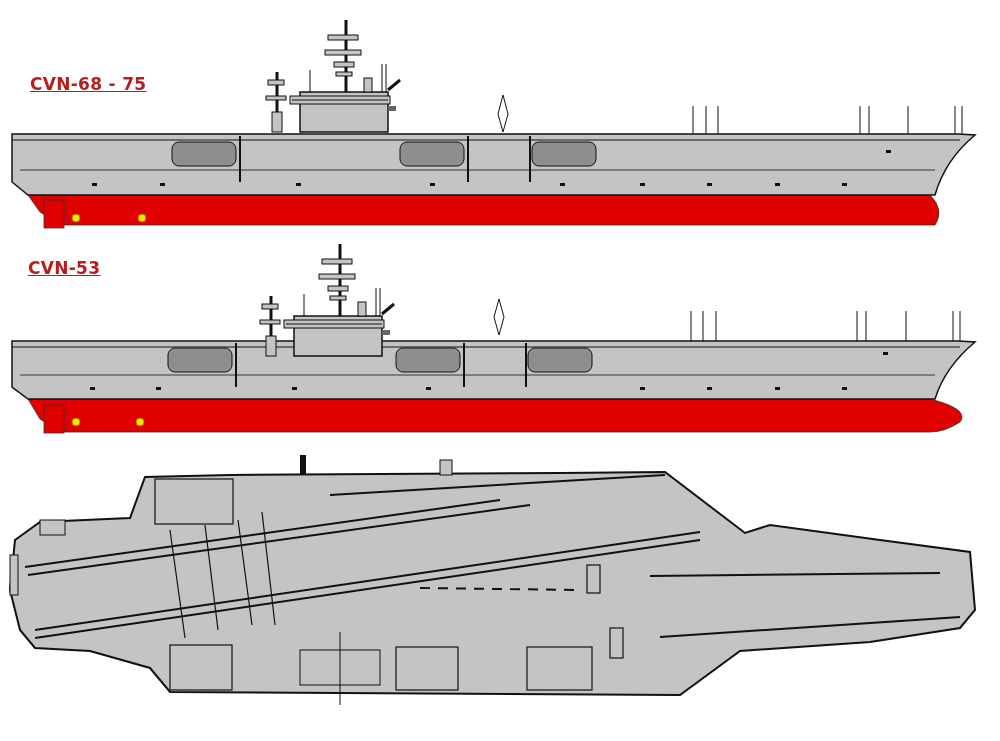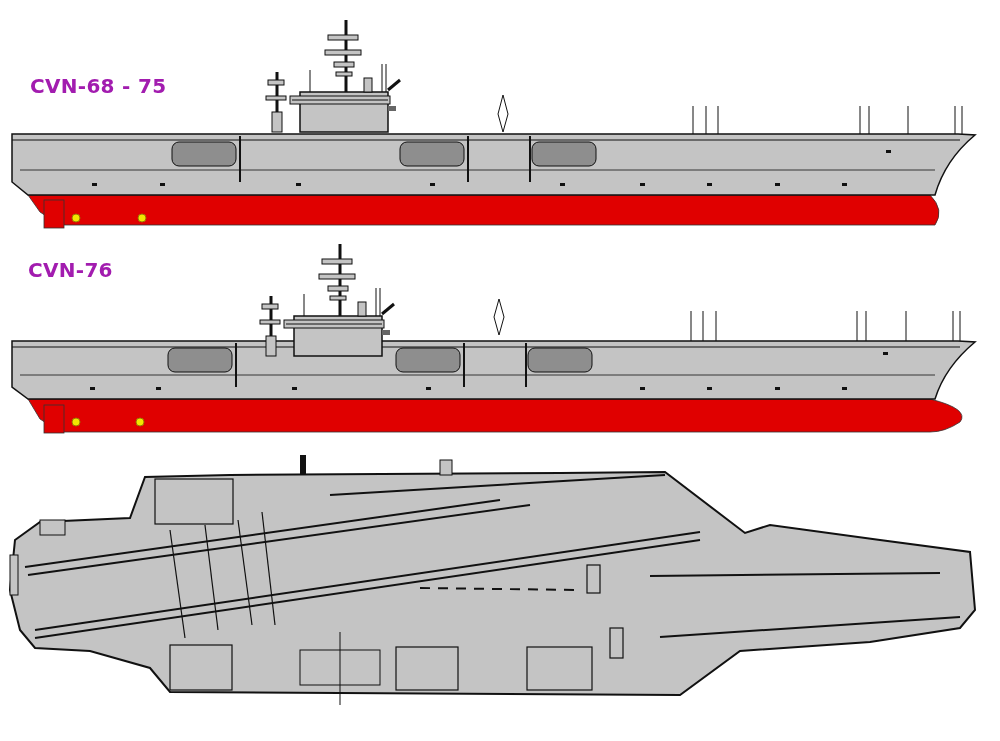--- a/index.html
+++ b/index.html
@@ -1,26 +1,26 @@
 <!DOCTYPE html>
 <html><head>
 <meta charset="utf-8">
 <style>
   html, body { margin: 0; padding: 0; background: #ffffff; }
   body { width: 1000px; height: 741px; position: relative; overflow: hidden;
          font-family: "DejaVu Sans", sans-serif; }
-  .label { position: absolute; font-weight: bold; font-size: 20px; color: #a21caf;
-           font-family: "DejaVu Sans", sans-serif; letter-spacing: 0.3px; }
+  .label { position: absolute; font-weight: bold; font-size: 17px; color: #b91c1c;
+           font-family: "DejaVu Sans", sans-serif; letter-spacing: 0.3px; text-decoration: underline; }
   svg { position: absolute; left: 0; top: 0; }
 </style>
 </head>
 <body>
 
 <div class="label" style="left:30px;top:74px;">CVN-68 - 75</div>
-<div class="label" style="left:28px;top:258px;">CVN-76</div>
+<div class="label" style="left:28px;top:258px;">CVN-53</div>
 
 <svg width="1000" height="741" viewBox="0 0 1000 741">
   <defs>
     <g id="island">
 
       <rect x="300" y="92" width="88" height="40" fill="#c4c4c4" stroke="#111" stroke-width="1.5"></rect>
       <rect x="290" y="96" width="100" height="8" fill="#c4c4c4" stroke="#111" stroke-width="1"></rect>
       <line x1="292" y1="100" x2="388" y2="100" stroke="#111"></line>
       <rect x="388" y="106" width="8" height="5" fill="#666"></rect>
 

